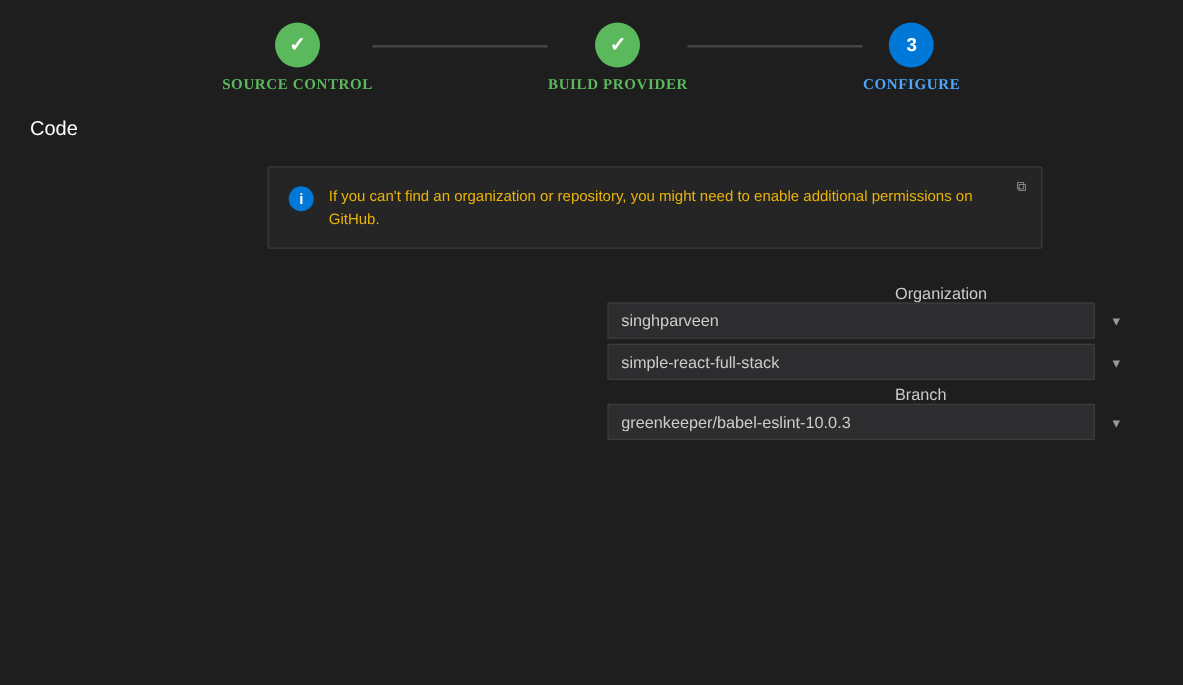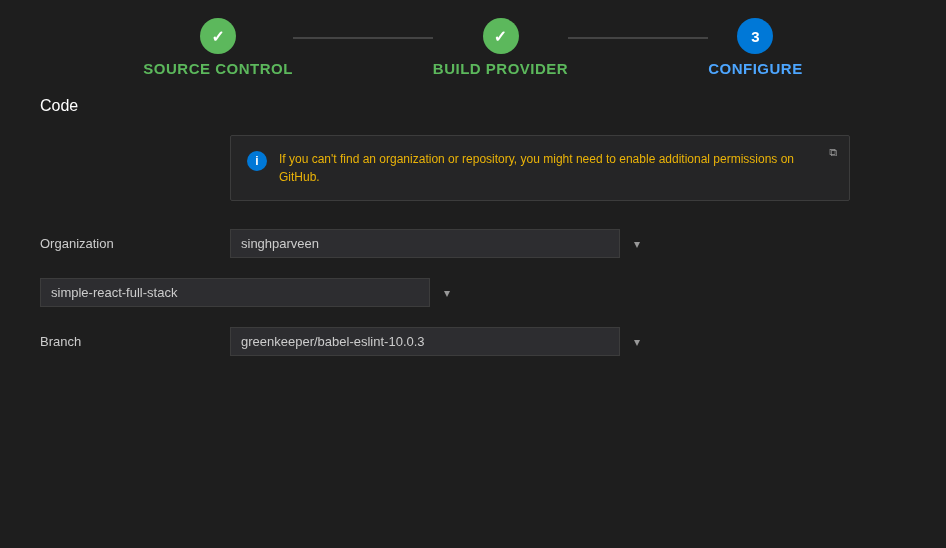--- a/index.html
+++ b/index.html
@@ -55,41 +55,42 @@
     }
 
     .stepper-circle.active {
       background-color: #0078d7;
       color: white;
       font-size: 15px;
     }
 
     .stepper-label {
       margin-top: 6px;
-      font-size: 15px;
+      font-size: 12px;
       font-weight: 600;
       letter-spacing: 0.5px;
       text-transform: uppercase;
       color: #5cb85c;
+      font-family: Liberation Serif, serif;
     }
 
     .stepper-label.active-label {
       color: #4da6ff;
     }
 
     .stepper-line {
       width: 140px;
       height: 2px;
       background-color: #444;
       margin-bottom: 20px;
     }
 
     
     .content {
-      padding: 10px 40px 20px 40px;
+      padding: 10px 40px 20px 24px;
       flex: 1;
     }
 
     .section-title {
       color: #ffffff;
       font-size: 16px;
       font-weight: 400;
       margin-bottom: 20px;
     }
 
@@ -135,22 +136,23 @@
       top: 10px;
       right: 12px;
       color: #999;
       font-size: 11px;
       cursor: pointer;
     }
 
     
     .form-row {
       display: flex;
-      align-items: center;
-      margin-bottom: 20px;
+      align-items: flex-end;
+      margin-bottom: 4px;
+      flex-direction: column;
     }
 
     .form-label {
       width: 190px;
       color: #cccccc;
       font-size: 13px;
       flex-shrink: 0;
     }
 
     .form-select {

